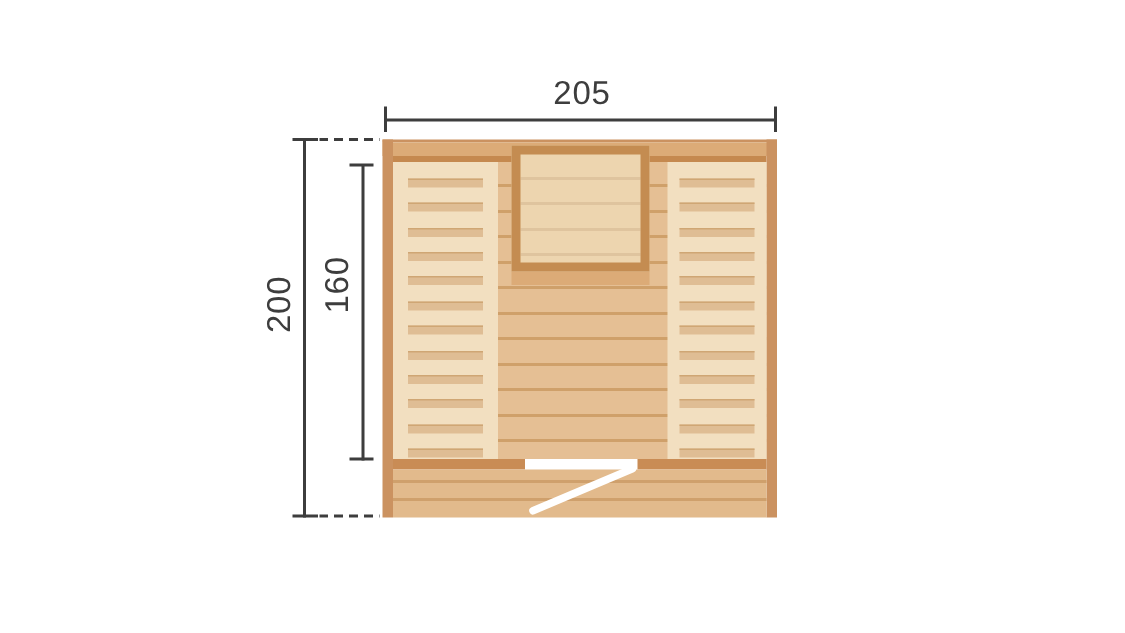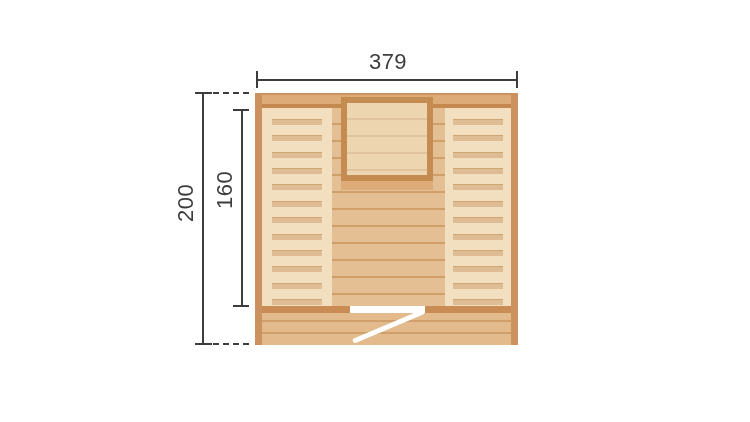--- a/index.html
+++ b/index.html
@@ -96,21 +96,21 @@
     left:98px;top:246px;width:77px;height:5px;border-radius:3px;
     background:var(--door-leaf,#ffffff);
     transform:rotate(-22.9deg);transform-origin:0 50%;
   }
 </style>
 </head>
 <body>
 
 <div class="canvas">
 
-  <div class="abs dim-label dim-label-h dim-w-label">379</div>
+  <div class="abs dim-label dim-label-h dim-w-label">205</div>
   <div class="abs dline dim-w-line"></div>
   <div class="abs dline dim-w-tick-l"></div>
   <div class="abs dline dim-w-tick-r"></div>
 
   <div class="abs rot-wrap dim-d-label">
     <span class="dim-label">200</span>
   </div>
   <div class="abs dline dim-d-line"></div>
   <div class="abs dline dim-d-tick-t"></div>
   <div class="abs dline dim-d-tick-b"></div>

